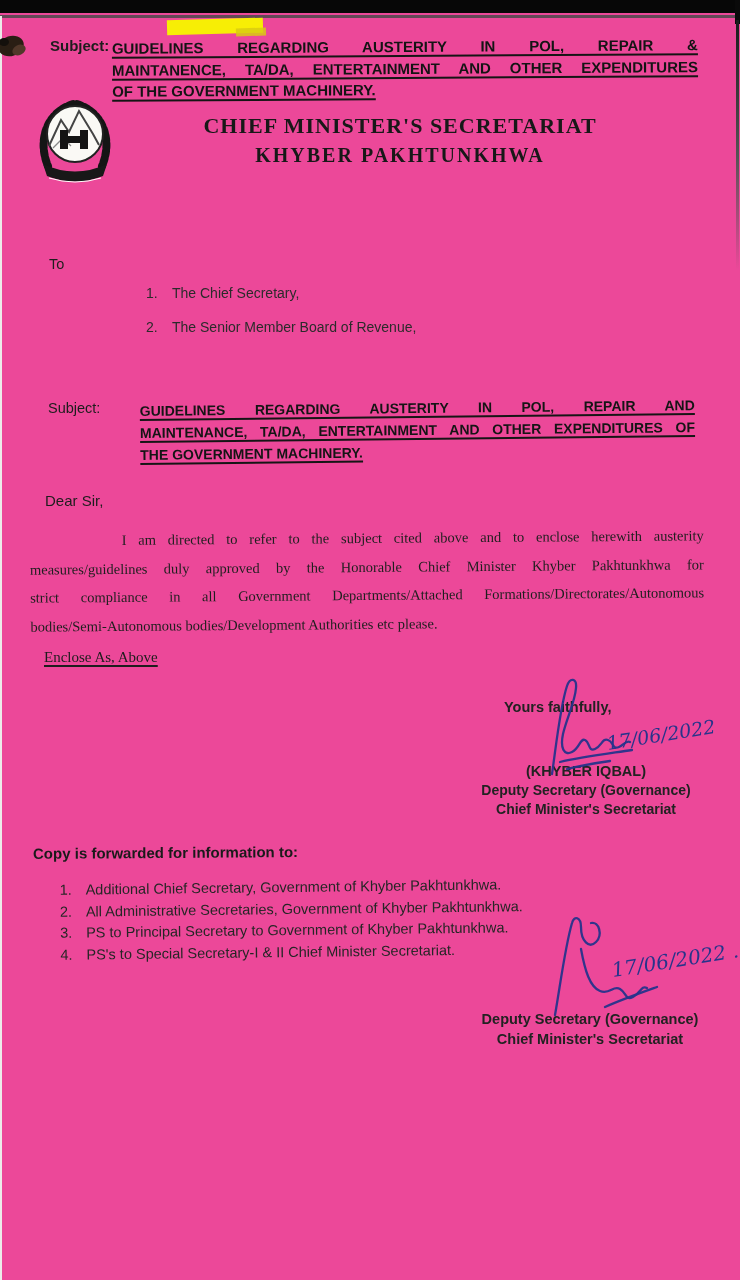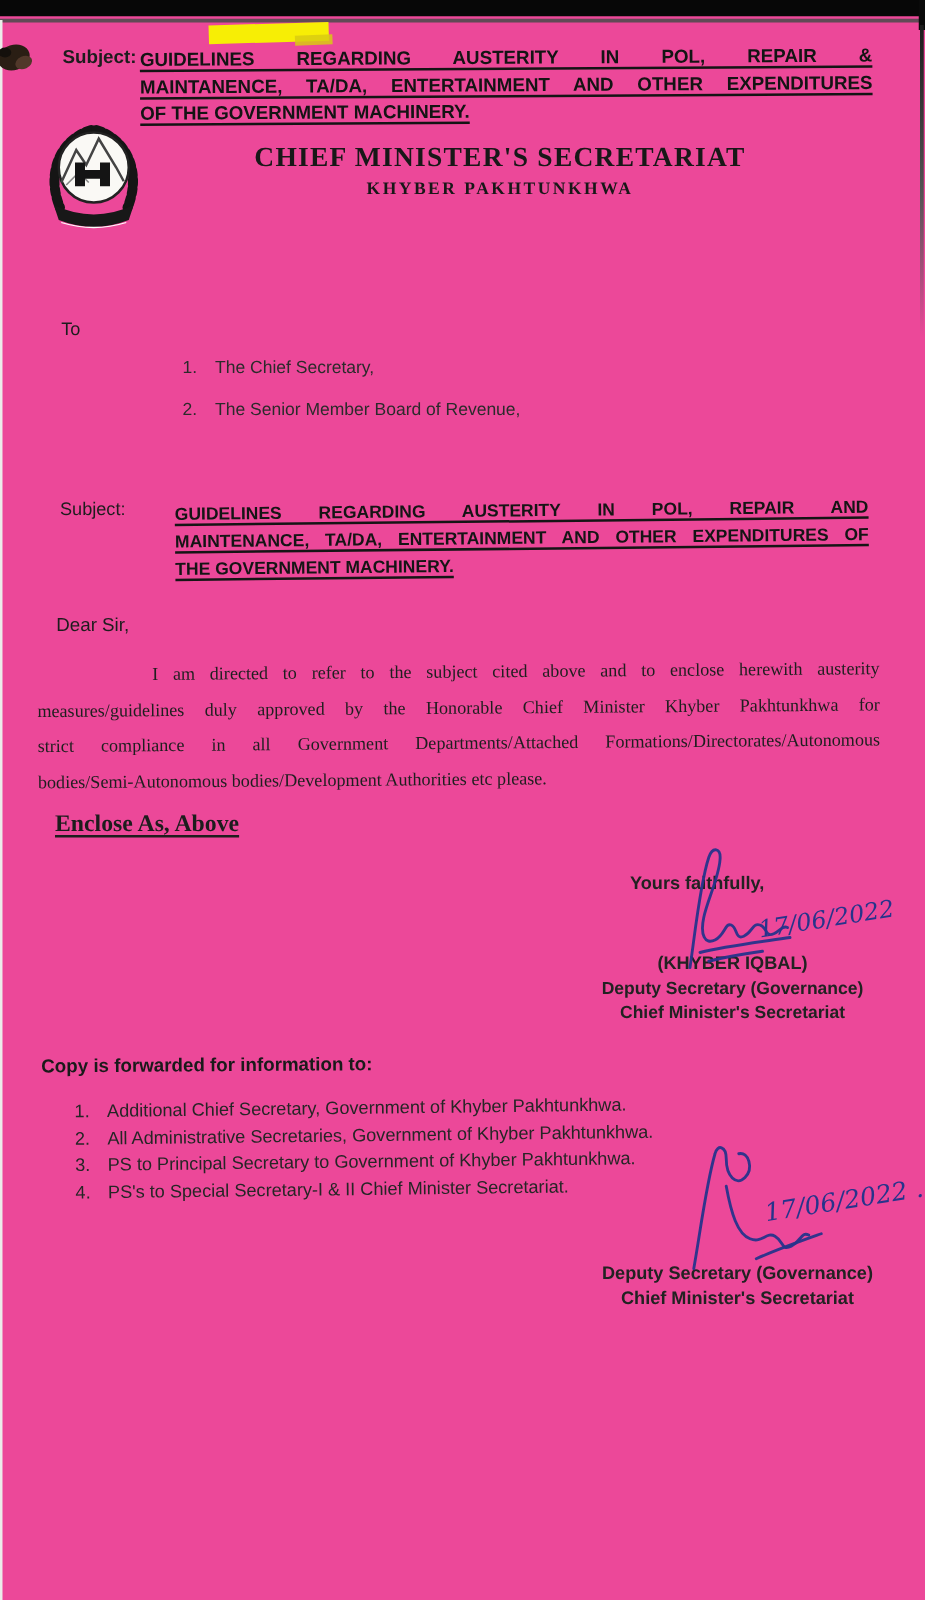--- a/index.html
+++ b/index.html
@@ -25,21 +25,21 @@
   .subj1-label{left:50px;top:37px;font-size:15px;font-weight:bold;}
   .subj1{left:112px;top:36px;width:586px;font-weight:bold;font-size:15px;
     line-height:21.5px;color:#141414;transform:rotate(-0.35deg);}
   .subj1 div{text-decoration:underline;text-decoration-thickness:2px;text-underline-offset:3px;}
 
   
   .emblem{left:33px;top:96px;width:84px;height:96px;}
   .org-title{left:168px;top:113px;width:464px;text-align:center;
     font-family:"Liberation Serif",serif;font-weight:bold;color:#181818;}
   .org-title .l1{font-size:22px;letter-spacing:1px;}
-  .org-title .l2{font-size:14px;letter-spacing:2px;margin-top:5px;text-align:center;}
+  .org-title .l2{font-size:20px;letter-spacing:2px;margin-top:5px;text-align:center;}
 
   .ref{left:381px;top:206px;font-size:13.5px;font-weight:bold;line-height:17.5px;color:#2a2a2a;}
   sup{font-size:9px;vertical-align:super;}
 
   .to{left:49px;top:256px;font-size:14.5px;text-align:right;}
   .list1{left:146px;top:284px;font-size:14px;line-height:18px;color:#2b2b2b;}
   .list1 .item{display:flex;margin-bottom:16px;}
   .list1 .num{width:26px;flex:none;}
 
   
@@ -47,22 +47,22 @@
   .subj2{left:140px;top:397px;width:555px;font-weight:bold;font-size:14px;
     line-height:22px;color:#151515;transform:rotate(-0.6deg);}
   .subj2 div{text-decoration:underline;text-decoration-thickness:2px;text-underline-offset:3px;}
 
   .dear{left:45px;top:492px;font-size:15px;}
 
   .body-par{left:30px;top:524px;width:674px;font-family:"Liberation Serif",serif;
     font-size:14.5px;line-height:28.5px;color:#1f1f1f;transform:rotate(-0.45deg);}
   .body-par .indent{padding-left:92px;}
 
-  .enclose{left:44px;top:649px;font-family:"Liberation Serif",serif;font-weight:bold;
-    font-size:19px;text-decoration:underline;text-decoration-thickness:1.5px;text-underline-offset:3px;}
+  .enclose{left:44px;top:649px;font-family:"Liberation Serif",serif;font-weight:normal;
+    font-size:15px;text-decoration:underline;text-decoration-thickness:1.5px;text-underline-offset:3px;}
 
   .yours{left:504px;top:699px;font-size:14.5px;font-weight:bold;color:#222;}
   .sig1-block{left:440px;top:762px;width:292px;text-align:center;font-weight:bold;
     font-size:14px;line-height:19px;color:#222;}
   .sig1-block .name{font-size:14.5px;}
 
   .copy-head{left:33px;top:844px;font-size:15px;font-weight:bold;transform:rotate(-0.4deg);color:#1a1a1a;}
   .list2{left:60px;top:877px;font-size:14.5px;line-height:21.5px;color:#262626;transform:rotate(-0.7deg);}
   .list2 .item{display:flex;}
   .list2 .num{width:26px;flex:none;}

